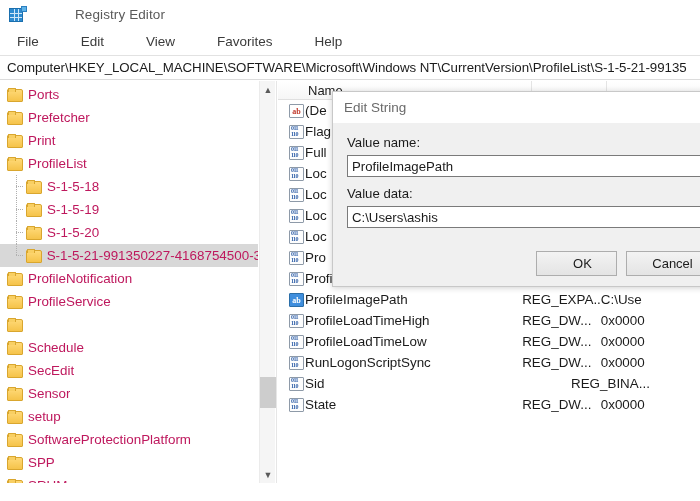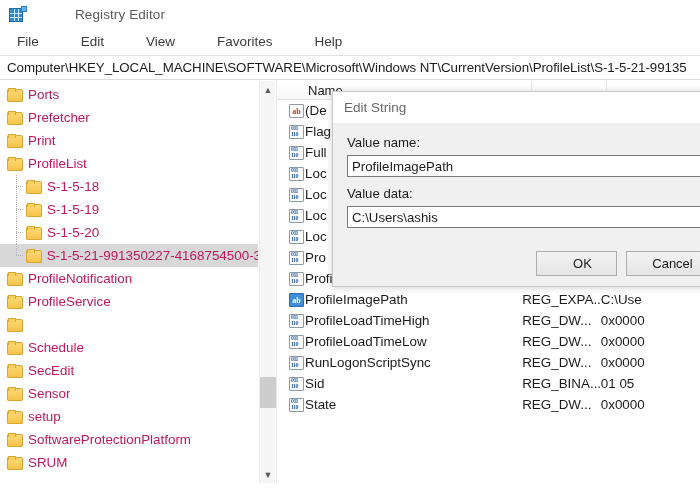--- a/index.html
+++ b/index.html
@@ -430,20 +430,25 @@
             <span class="tree-label">setup</span>
           </div>
           <div class="tree-row">
             <span class="indent" style="width: 7px;"></span>
             <span class="folder"></span>
             <span class="tree-label">SoftwareProtectionPlatform</span>
           </div>
           <div class="tree-row">
             <span class="indent" style="width: 7px;"></span>
             <span class="folder"></span>
+            <span class="tree-label">SPP</span>
+          </div>
+          <div class="tree-row">
+            <span class="indent" style="width: 7px;"></span>
+            <span class="folder"></span>
             <span class="tree-label">SRUM</span>
           </div>
         </div>
 
       <div class="tree-vscroll">
         <div class="scroll-arrow">▲</div>
         <div class="thumb"></div>
         <div class="scroll-arrow" style="position:absolute;bottom:0;left:0;">▼</div>
       </div>
 
@@ -559,21 +564,20 @@
             </div>
             <div class="vr-type">REG_DW...</div>
             <div class="vr-data">0x0000</div>
           </div>
           <div class="value-row">
             <div class="vr-name">
               <span class="ico binary"></span>
               <span>Sid</span>
             </div>
             <div class="vr-type">REG_BINA...</div>
-            <div class="vr-data">01 05</div>
           </div>
           <div class="value-row">
             <div class="vr-name">
               <span class="ico binary"></span>
               <span>State</span>
             </div>
             <div class="vr-type">REG_DW...</div>
             <div class="vr-data">0x0000</div>
           </div>
         </div>

